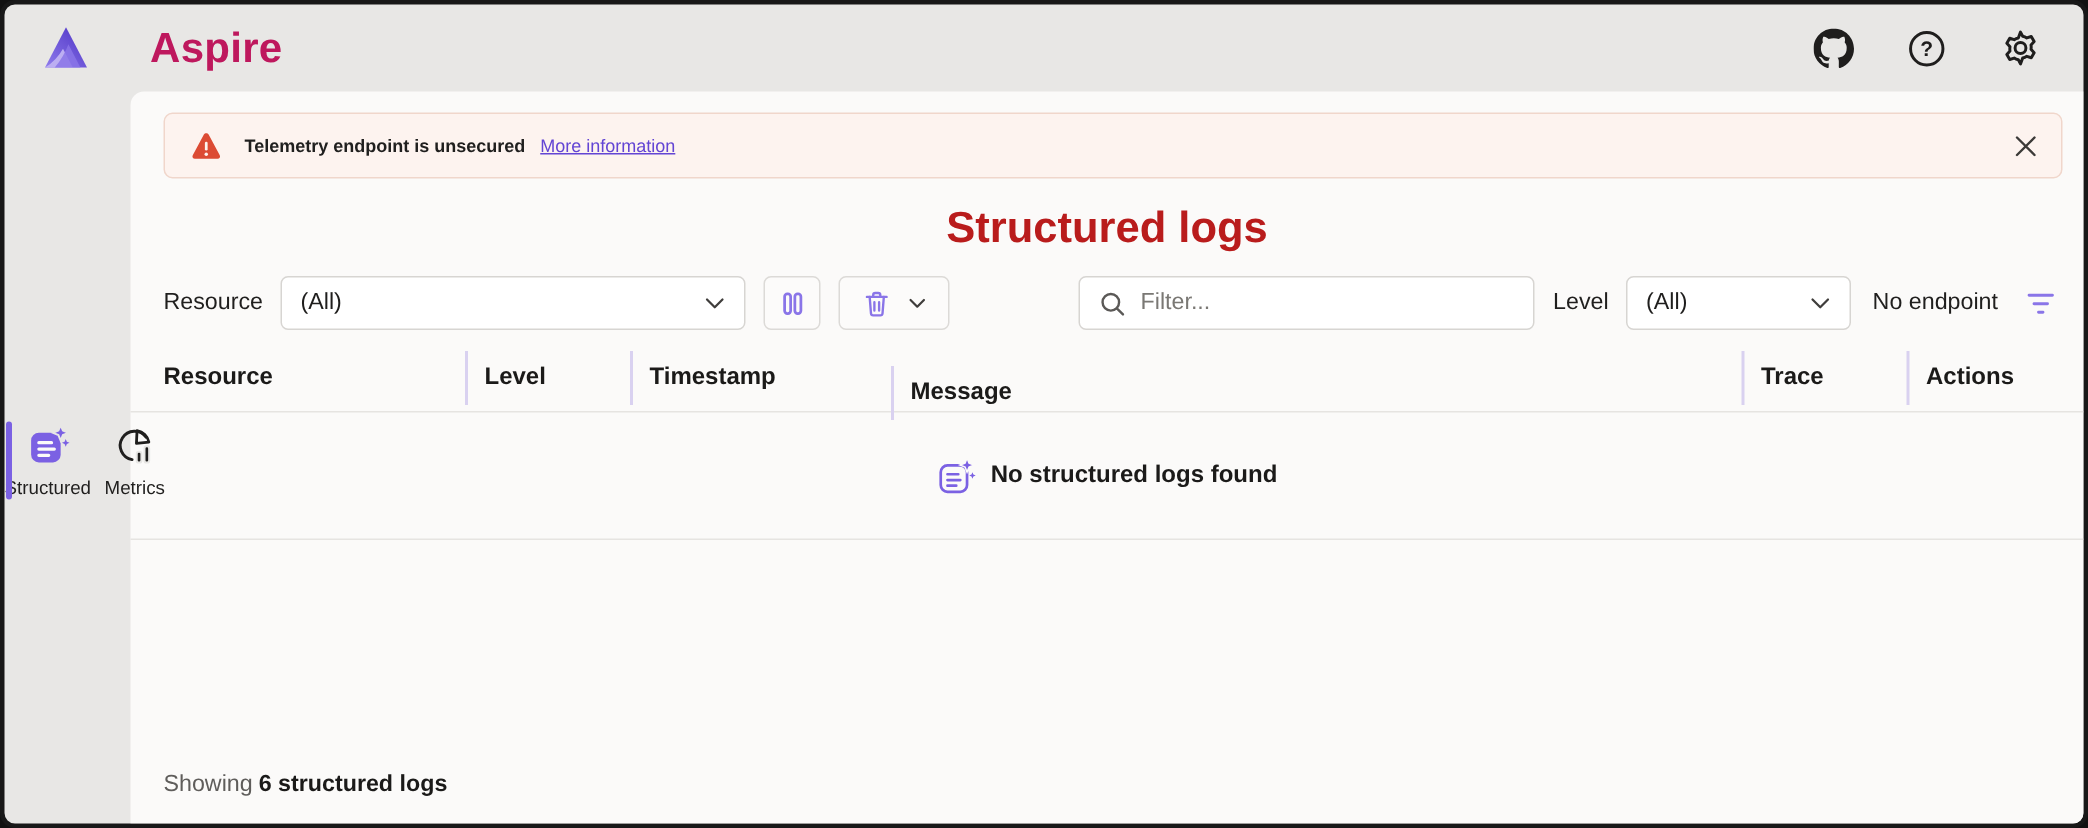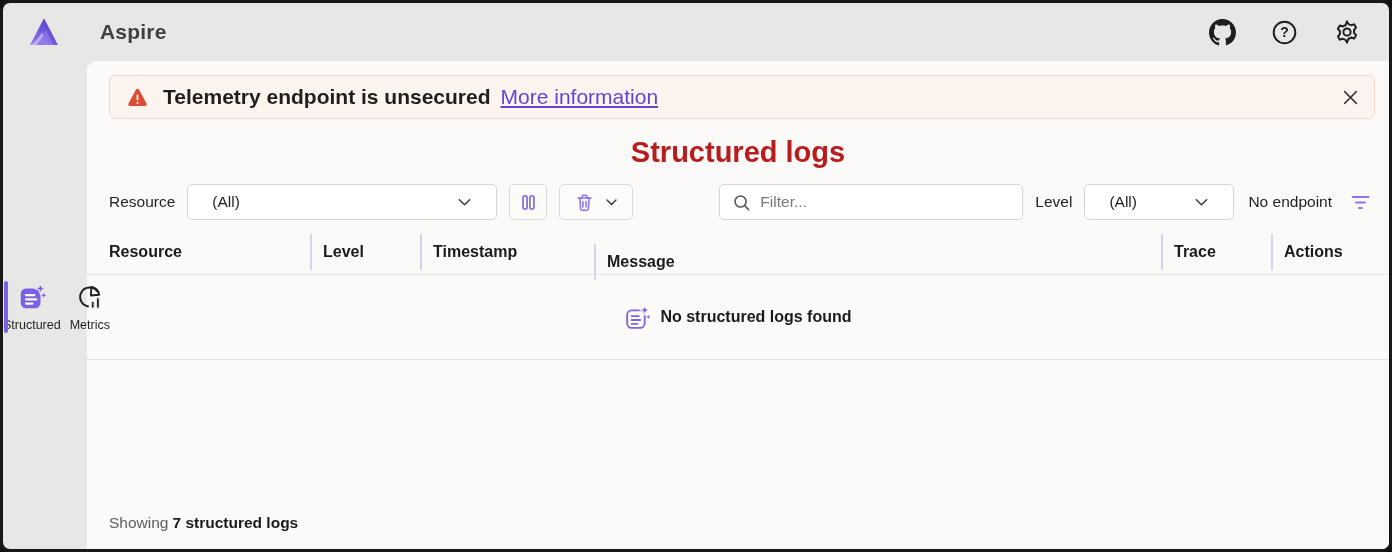--- a/index.html
+++ b/index.html
@@ -4,49 +4,49 @@
 <style>
   * { margin:0; padding:0; box-sizing:border-box; }
   html,body { width:1392px; height:552px; background:#111; overflow:hidden;
               font-family:"Liberation Sans","DejaVu Sans",sans-serif; color:#1f1e1d; }
   .window { position:absolute; inset:0; background:#e8e7e5; border:3px solid #181818;
             border-radius:10px; overflow:hidden; display:flex; flex-direction:column; }
 
   
   .topbar { height:58px; flex:0 0 58px; display:flex; align-items:center; padding:0 16px 0 24px; }
   .logo { width:34px; height:34px; display:flex; }
-  .app-title { margin-left:39px; font-size:21px; font-weight:700; color:#404040; letter-spacing:.2px; }
+  .app-title { margin-left:39px; font-size:28px; font-weight:700; color:#be185d; letter-spacing:.2px; }
   .topbar-actions { margin-left:auto; display:flex; align-items:center; gap:35px; padding-right:12px; }
   .icon-btn { background:none; border:none; cursor:pointer; display:flex; align-items:center; justify-content:center; padding:0; }
 
   
   .shell { flex:1; display:flex; min-height:0; }
   .sidebar { width:84px; flex:0 0 84px; display:flex; align-items:center; padding-top:4px; gap:9px; }
   .nav-item { position:relative; width:100%; height:58px; display:flex; flex-direction:column;
               align-items:center; justify-content:center; gap:3px; cursor:pointer; background:none; border:none; }
   .nav-item .nav-label { font-size:12.5px; color:#201f1e; font-family:inherit; }
   .nav-item.active::before { content:""; position:absolute; left:1px; top:3px; bottom:3px; width:4px;
                              border-radius:2px; background:#7b61e3; }
 
   
   .content { flex:1; background:#fbfaf9; border-top-left-radius:9px; display:flex; flex-direction:column; min-width:0; }
 
   .banner { margin:14px 14px 0 22px; height:44px; flex:0 0 44px; background:#fdf3ef; border:1px solid #f0d6cb;
-            border-radius:6px; display:flex; align-items:center; gap:14px; padding:0 8px 0 16px; font-size:21px; }
+            border-radius:6px; display:flex; align-items:center; gap:14px; padding:0 8px 0 16px; font-size:12px; }
   .banner-title { font-weight:700; color:#201f1e; }
   .banner-msg { color:#201f1e; margin-left:-4px; }
   .banner-link { color:#6345d4; text-decoration:underline; cursor:pointer; margin-left:-4px; }
   .banner-close { margin-left:auto; width:32px; height:32px; }
 
   .page-title { margin:17px 22px 4px; font-size:29px; font-weight:700; color:#b91c1c;text-align:center; }
 
   .toolbar { display:flex; align-items:center; gap:12px; margin:11px 18px 9px 22px; font-size:15.5px; }
   .field-label { color:#201f1e; }
   .select { display:flex; align-items:center; justify-content:space-between; height:36px; background:#fff;
-            border:1px solid #d7d5d2; border-radius:5px; padding:0 24px; cursor:pointer; }
+            border:1px solid #d7d5d2; border-radius:5px; padding:0 12px; cursor:pointer; }
   .select-resource { width:310px; }
   .select-level { width:150px; }
   .tool-btn { height:36px; background:#fcfbfa; border:1px solid #dcdad7; border-radius:5px; cursor:pointer;
               display:flex; align-items:center; justify-content:center; gap:10px; }
   .btn-pause { width:38px; }
   .btn-clear { width:74px; }
   .search-box { margin-left:auto; width:304px; height:36px; background:#fff; border:1px solid #d7d5d2;
                 border-radius:5px; display:flex; align-items:center; gap:9px; padding:0 12px; }
   .search-box input { flex:1; border:none; outline:none; background:transparent; font-family:inherit;
                       font-size:15.5px; color:#201f1e; min-width:0; }
@@ -238,18 +238,18 @@
             <path d="M23 1.5 l1.5 3.7 3.7 1.5 -3.7 1.5 -1.5 3.7 -1.5 -3.7 -3.7 -1.5 3.7 -1.5 Z" fill="#7b61e3" stroke="#fbfaf9" stroke-width="1.2"></path>
             <path d="M27 12 l.7 1.7 1.7 .7 -1.7 .7 -.7 1.7 -.7 -1.7 -1.7 -.7 1.7 -.7 Z" fill="#7b61e3"></path>
           </svg>
         </span>
         <span>No structured logs found</span>
       </div>
 
       <div class="spacer"></div>
 
       <div class="footer">
-        <span>Showing</span><b>7 structured logs</b>
+        <span>Showing</span><b>6 structured logs</b>
       </div>
 
     </main>
   </div>
 </div>
 
 </body></html>

